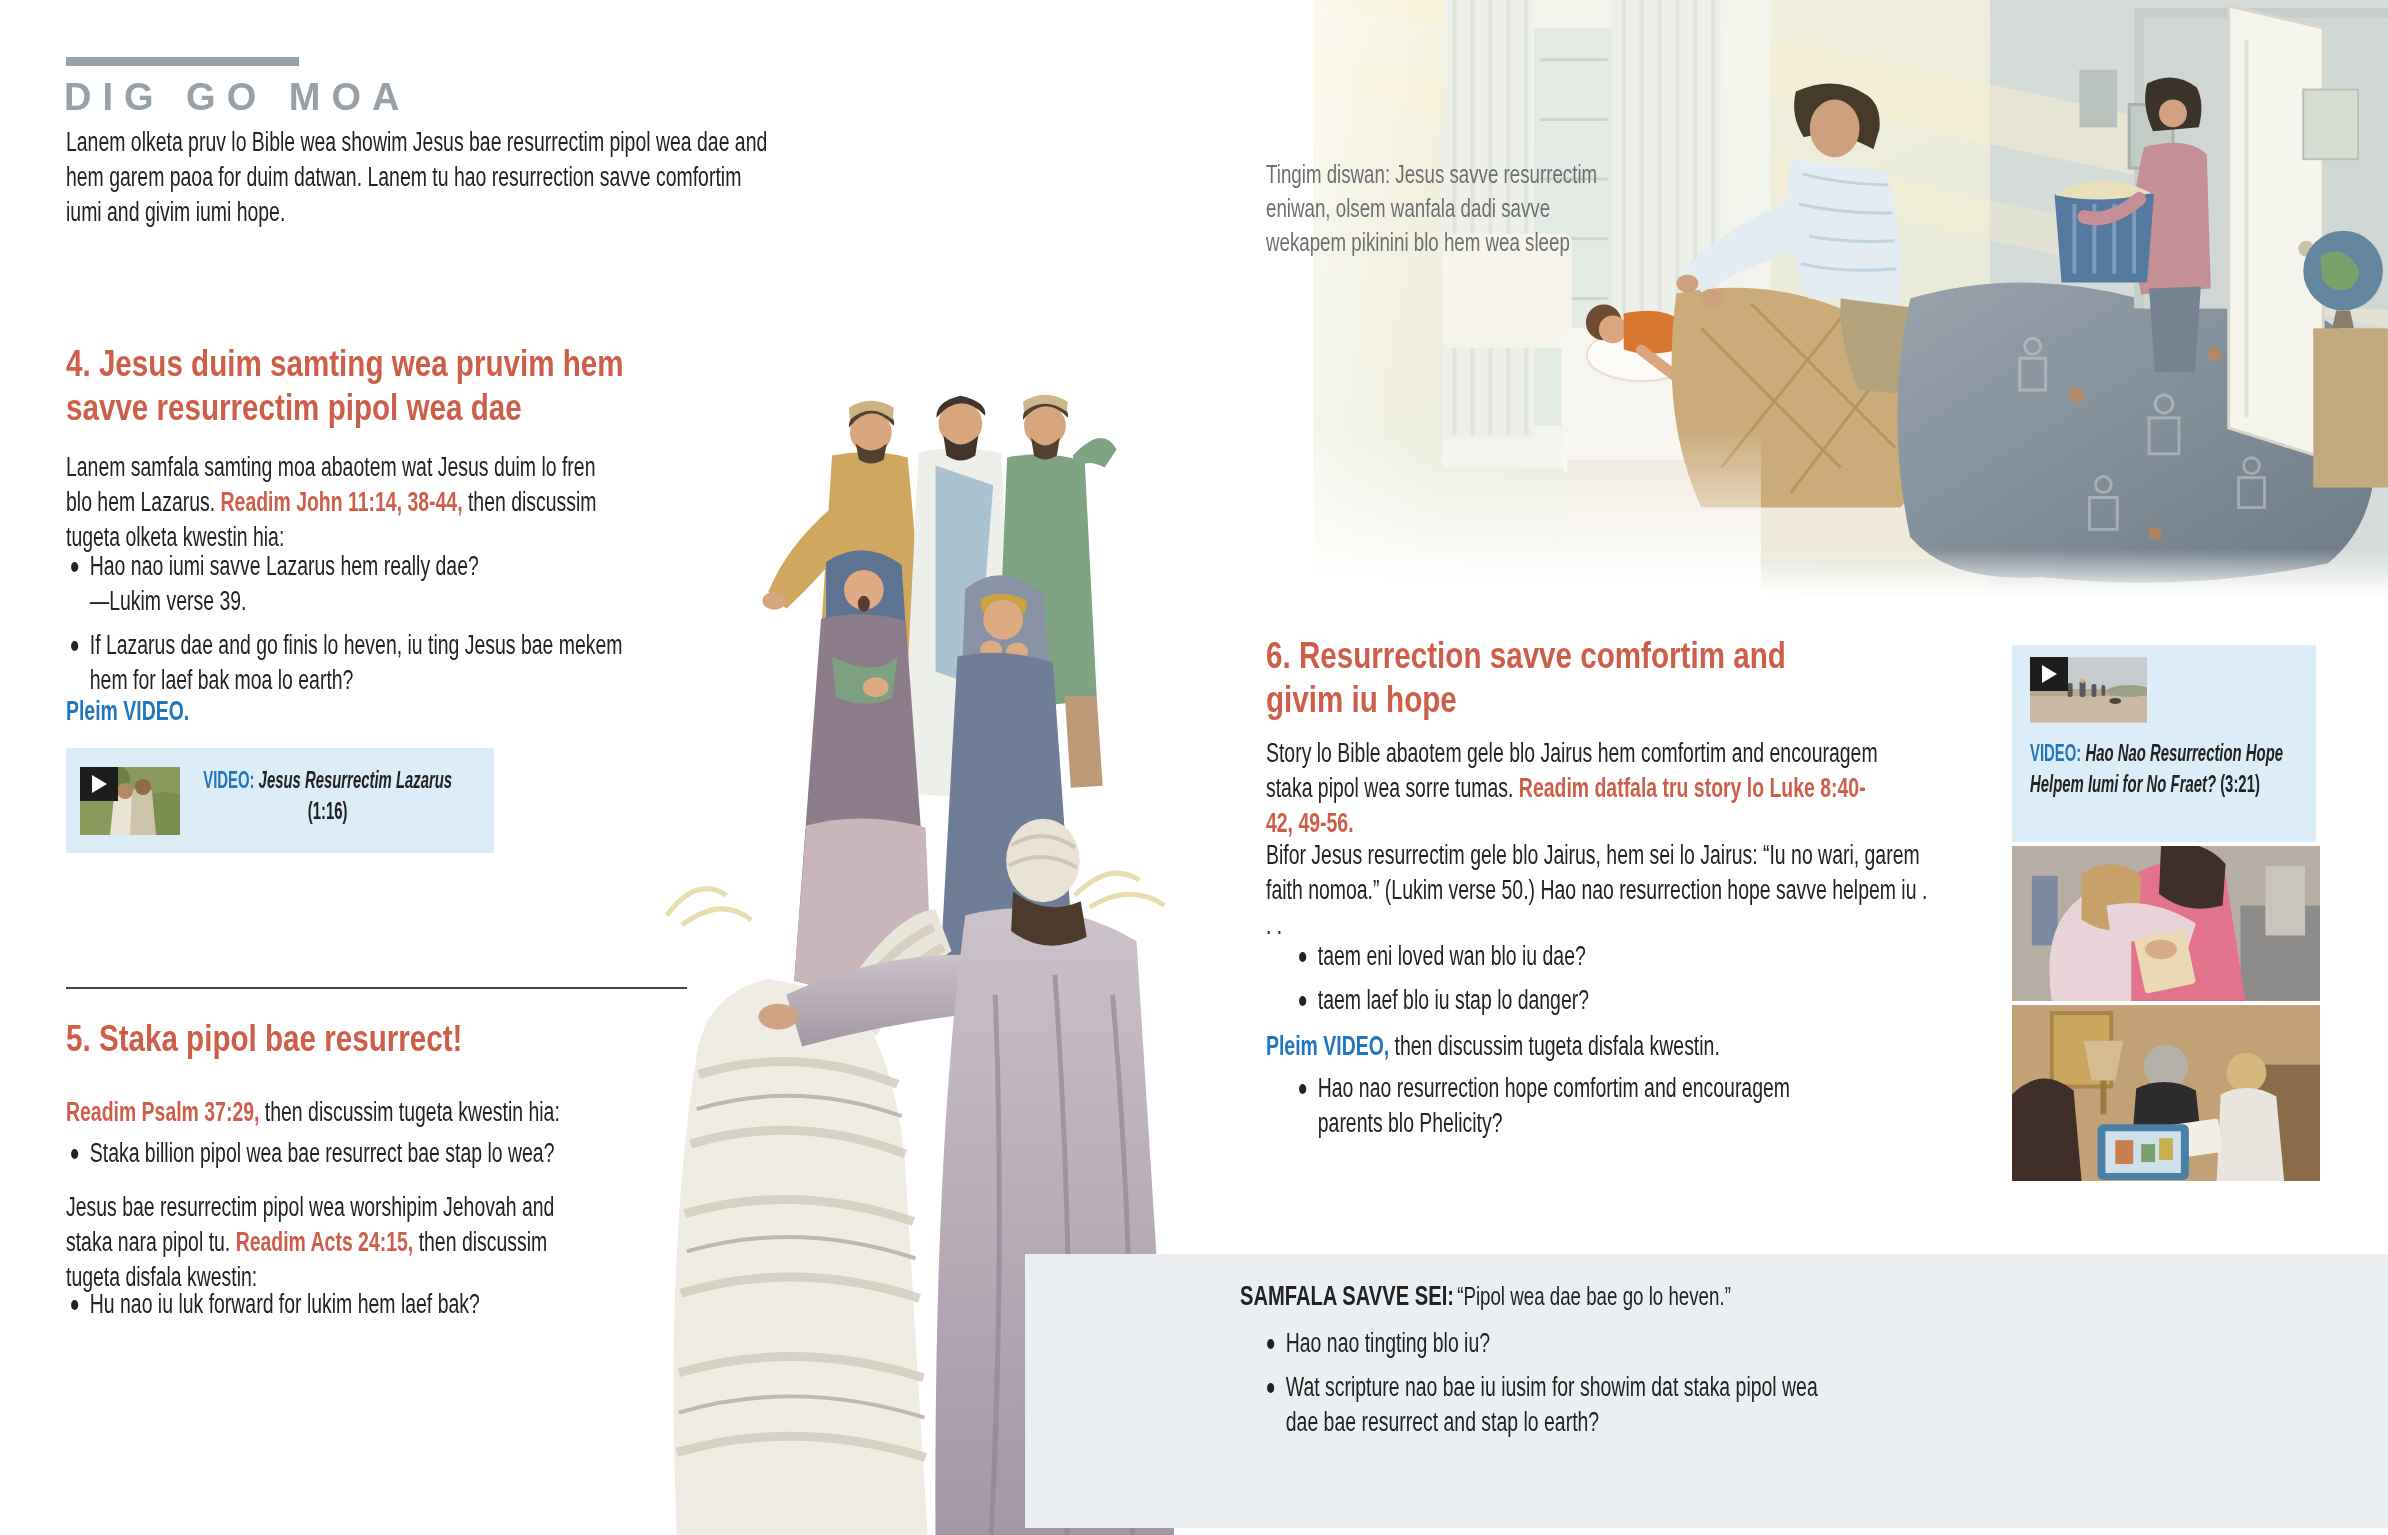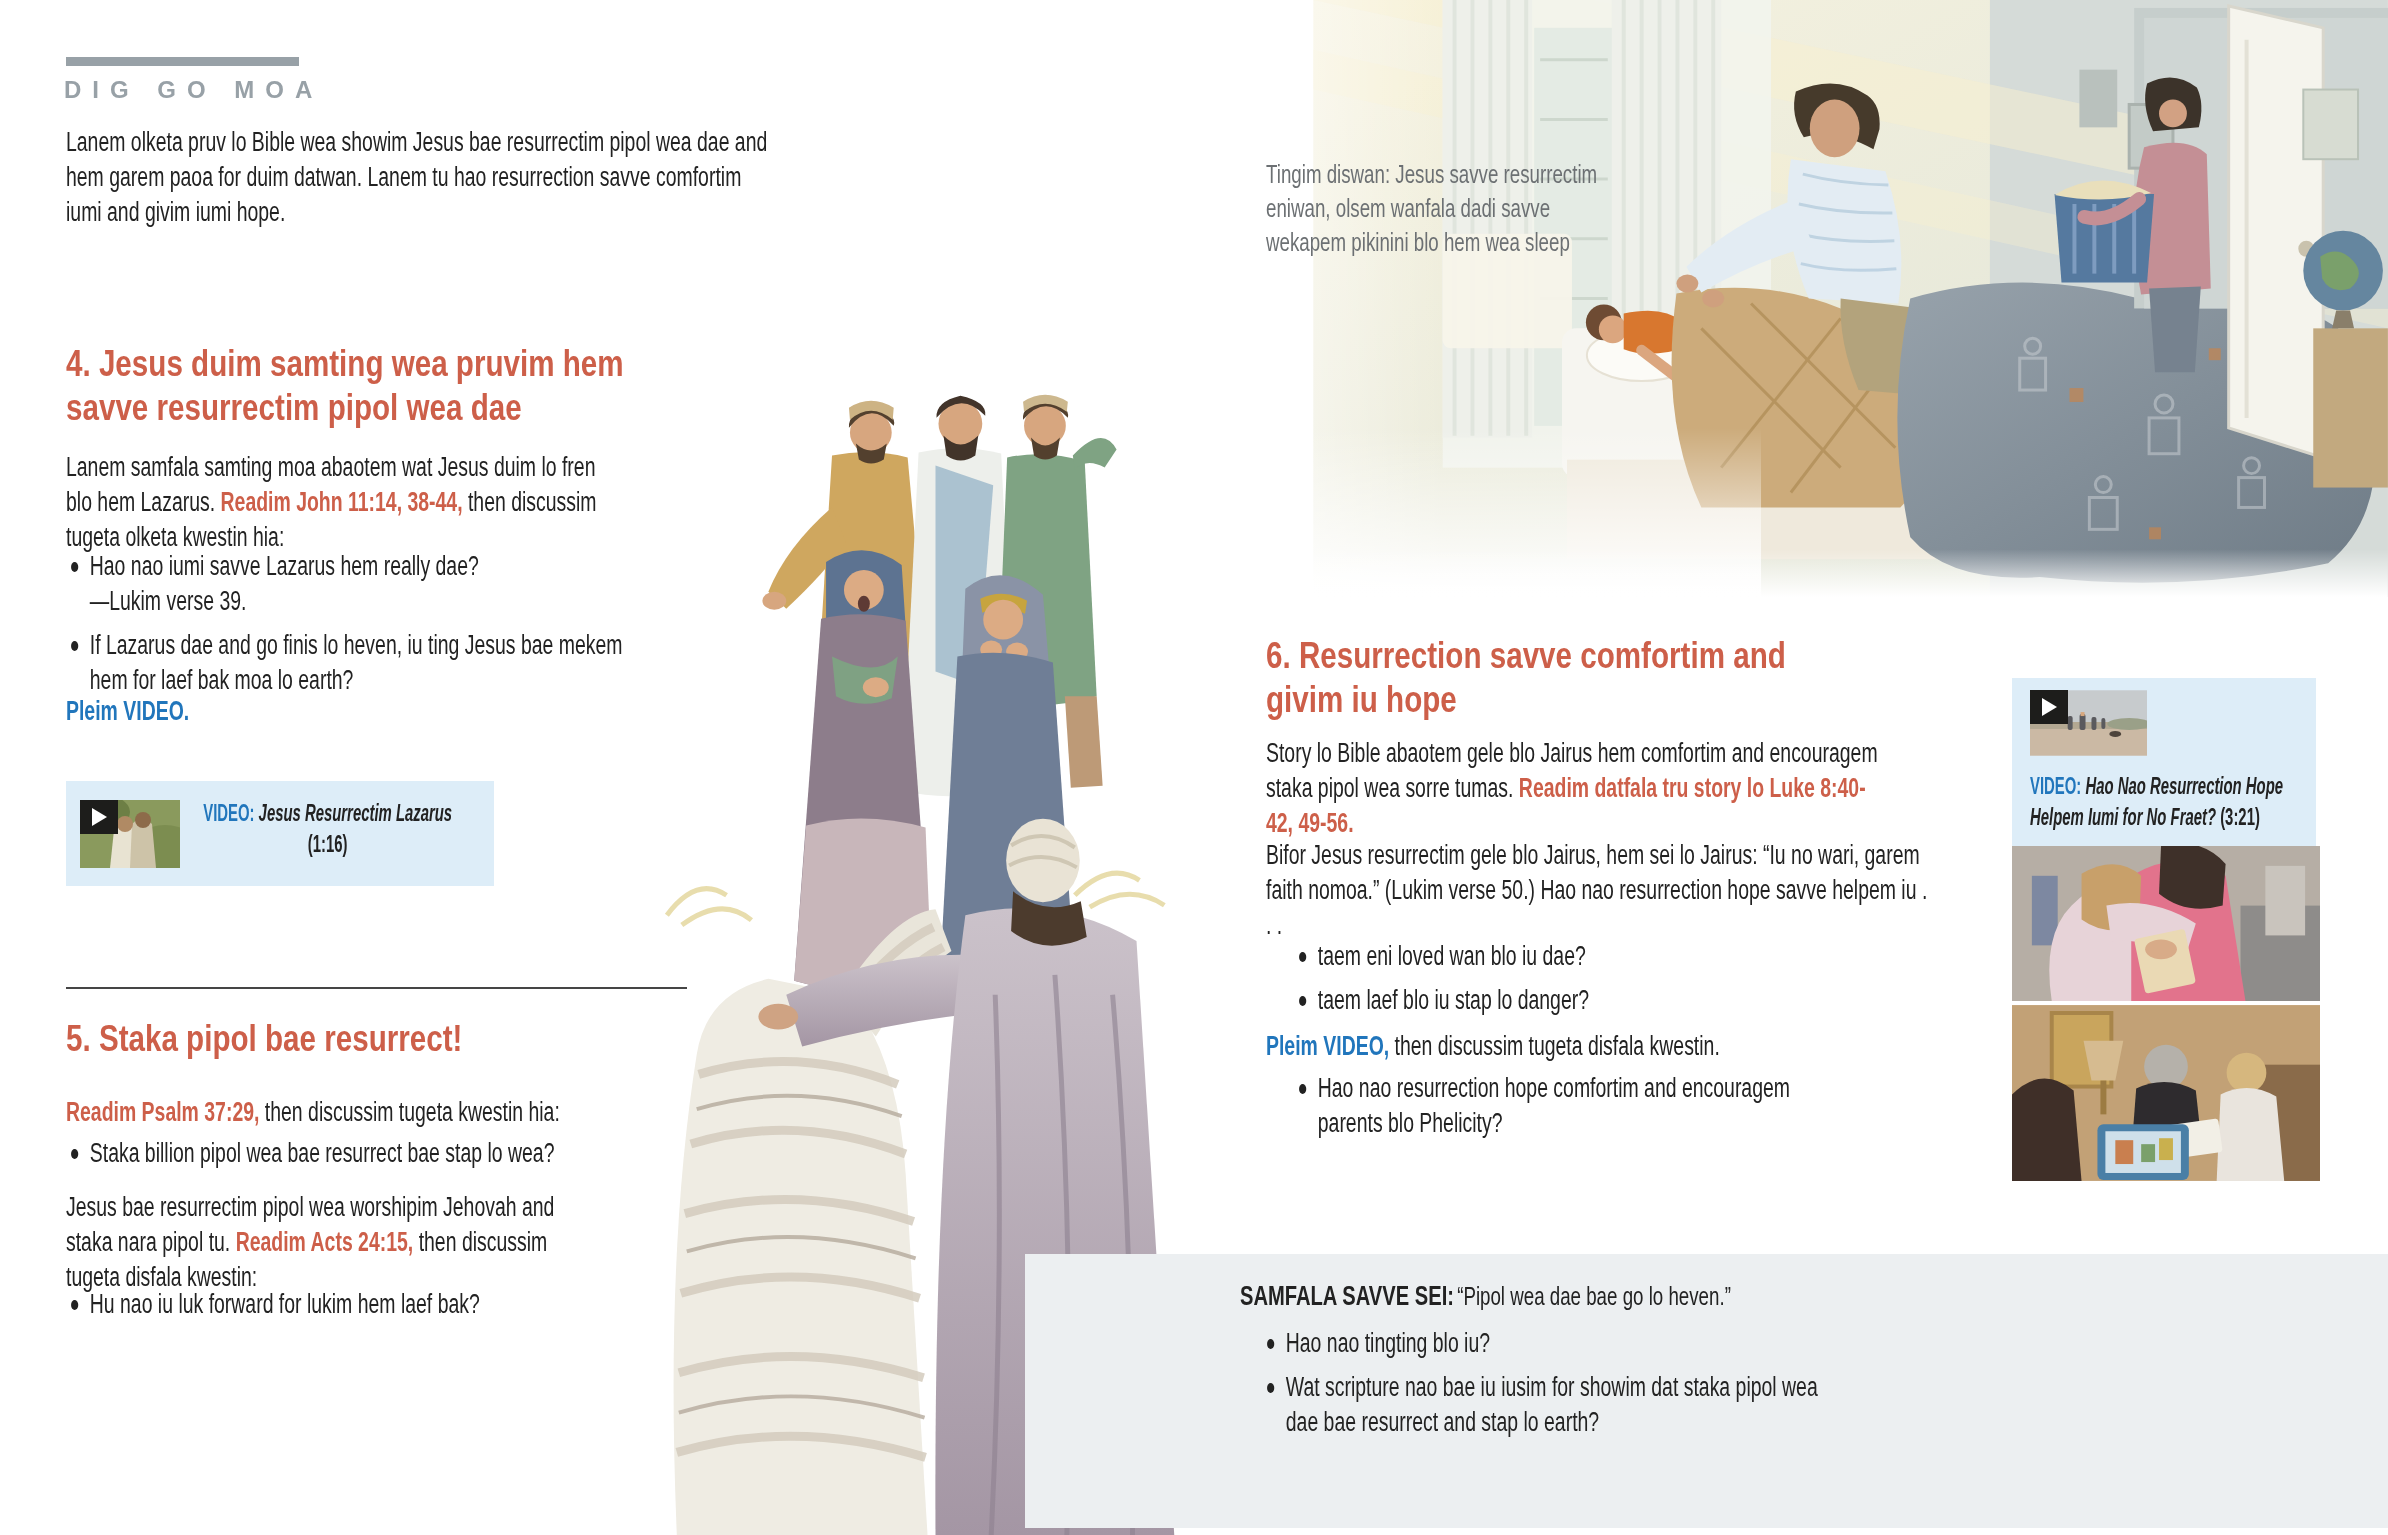--- a/index.html
+++ b/index.html
@@ -6,29 +6,29 @@
   .page{position:relative;width:2388px;height:1535px;background:#fff;overflow:hidden;
         font-family:"Liberation Sans",sans-serif;color:#222;}
   .abs{position:absolute;}
   
   .sq{transform:scaleX(.72);transform-origin:0 0;}
   .sqh{transform:scaleX(.80);transform-origin:0 0;}
   .sq62{transform:scaleX(.62);transform-origin:0 0;}
   .body-t{font-size:27px;line-height:35px;}
   .cap{color:#6c7073;font-size:26px;line-height:34px;}
   .kickbar{background:#98a1a7;height:9px;}
-  .kick{color:#98a1a7;font-weight:bold;font-size:24px;letter-spacing:11px;}
+  .kick{color:#98a1a7;font-weight:bold;font-size:38px;letter-spacing:11px;}
   .sec{font-size:37px;line-height:44px;font-weight:bold;color:#cd5f49;margin:0;}
   .orange{color:#cd5f49;font-weight:bold;}
   .blue{color:#2176bc;font-weight:bold;}
   .rule{height:2px;background:#454545;}
   .bullet{position:relative;padding-left:33px;margin:0 0 9px 0;white-space:pre-line;}
   .bullet::before{content:"";position:absolute;left:7px;top:13px;width:10px;height:10px;
                   border-radius:50%;background:#222;}
-  .vcard{background:#ddedf8;margin-top:33px;}
+  .vcard{background:#ddedf8;}
   .thumb{position:absolute;overflow:hidden;}
   .play{position:absolute;left:0;top:0;width:38px;height:34px;background:#1d1d1b;}
   .play::after{content:"";position:absolute;left:12px;top:8px;border-left:15px solid #fff;
                border-top:9px solid transparent;border-bottom:9px solid transparent;}
   .vcap{font-size:24px;line-height:31px;font-weight:bold;}
   .vcap .ttl{font-style:italic;}
   .graybox{background:#eceff1;}
   .tb-lead{font-size:28px;font-weight:bold;}
   .tb-quote{font-size:26px;}
   .photo{position:absolute;overflow:hidden;}

